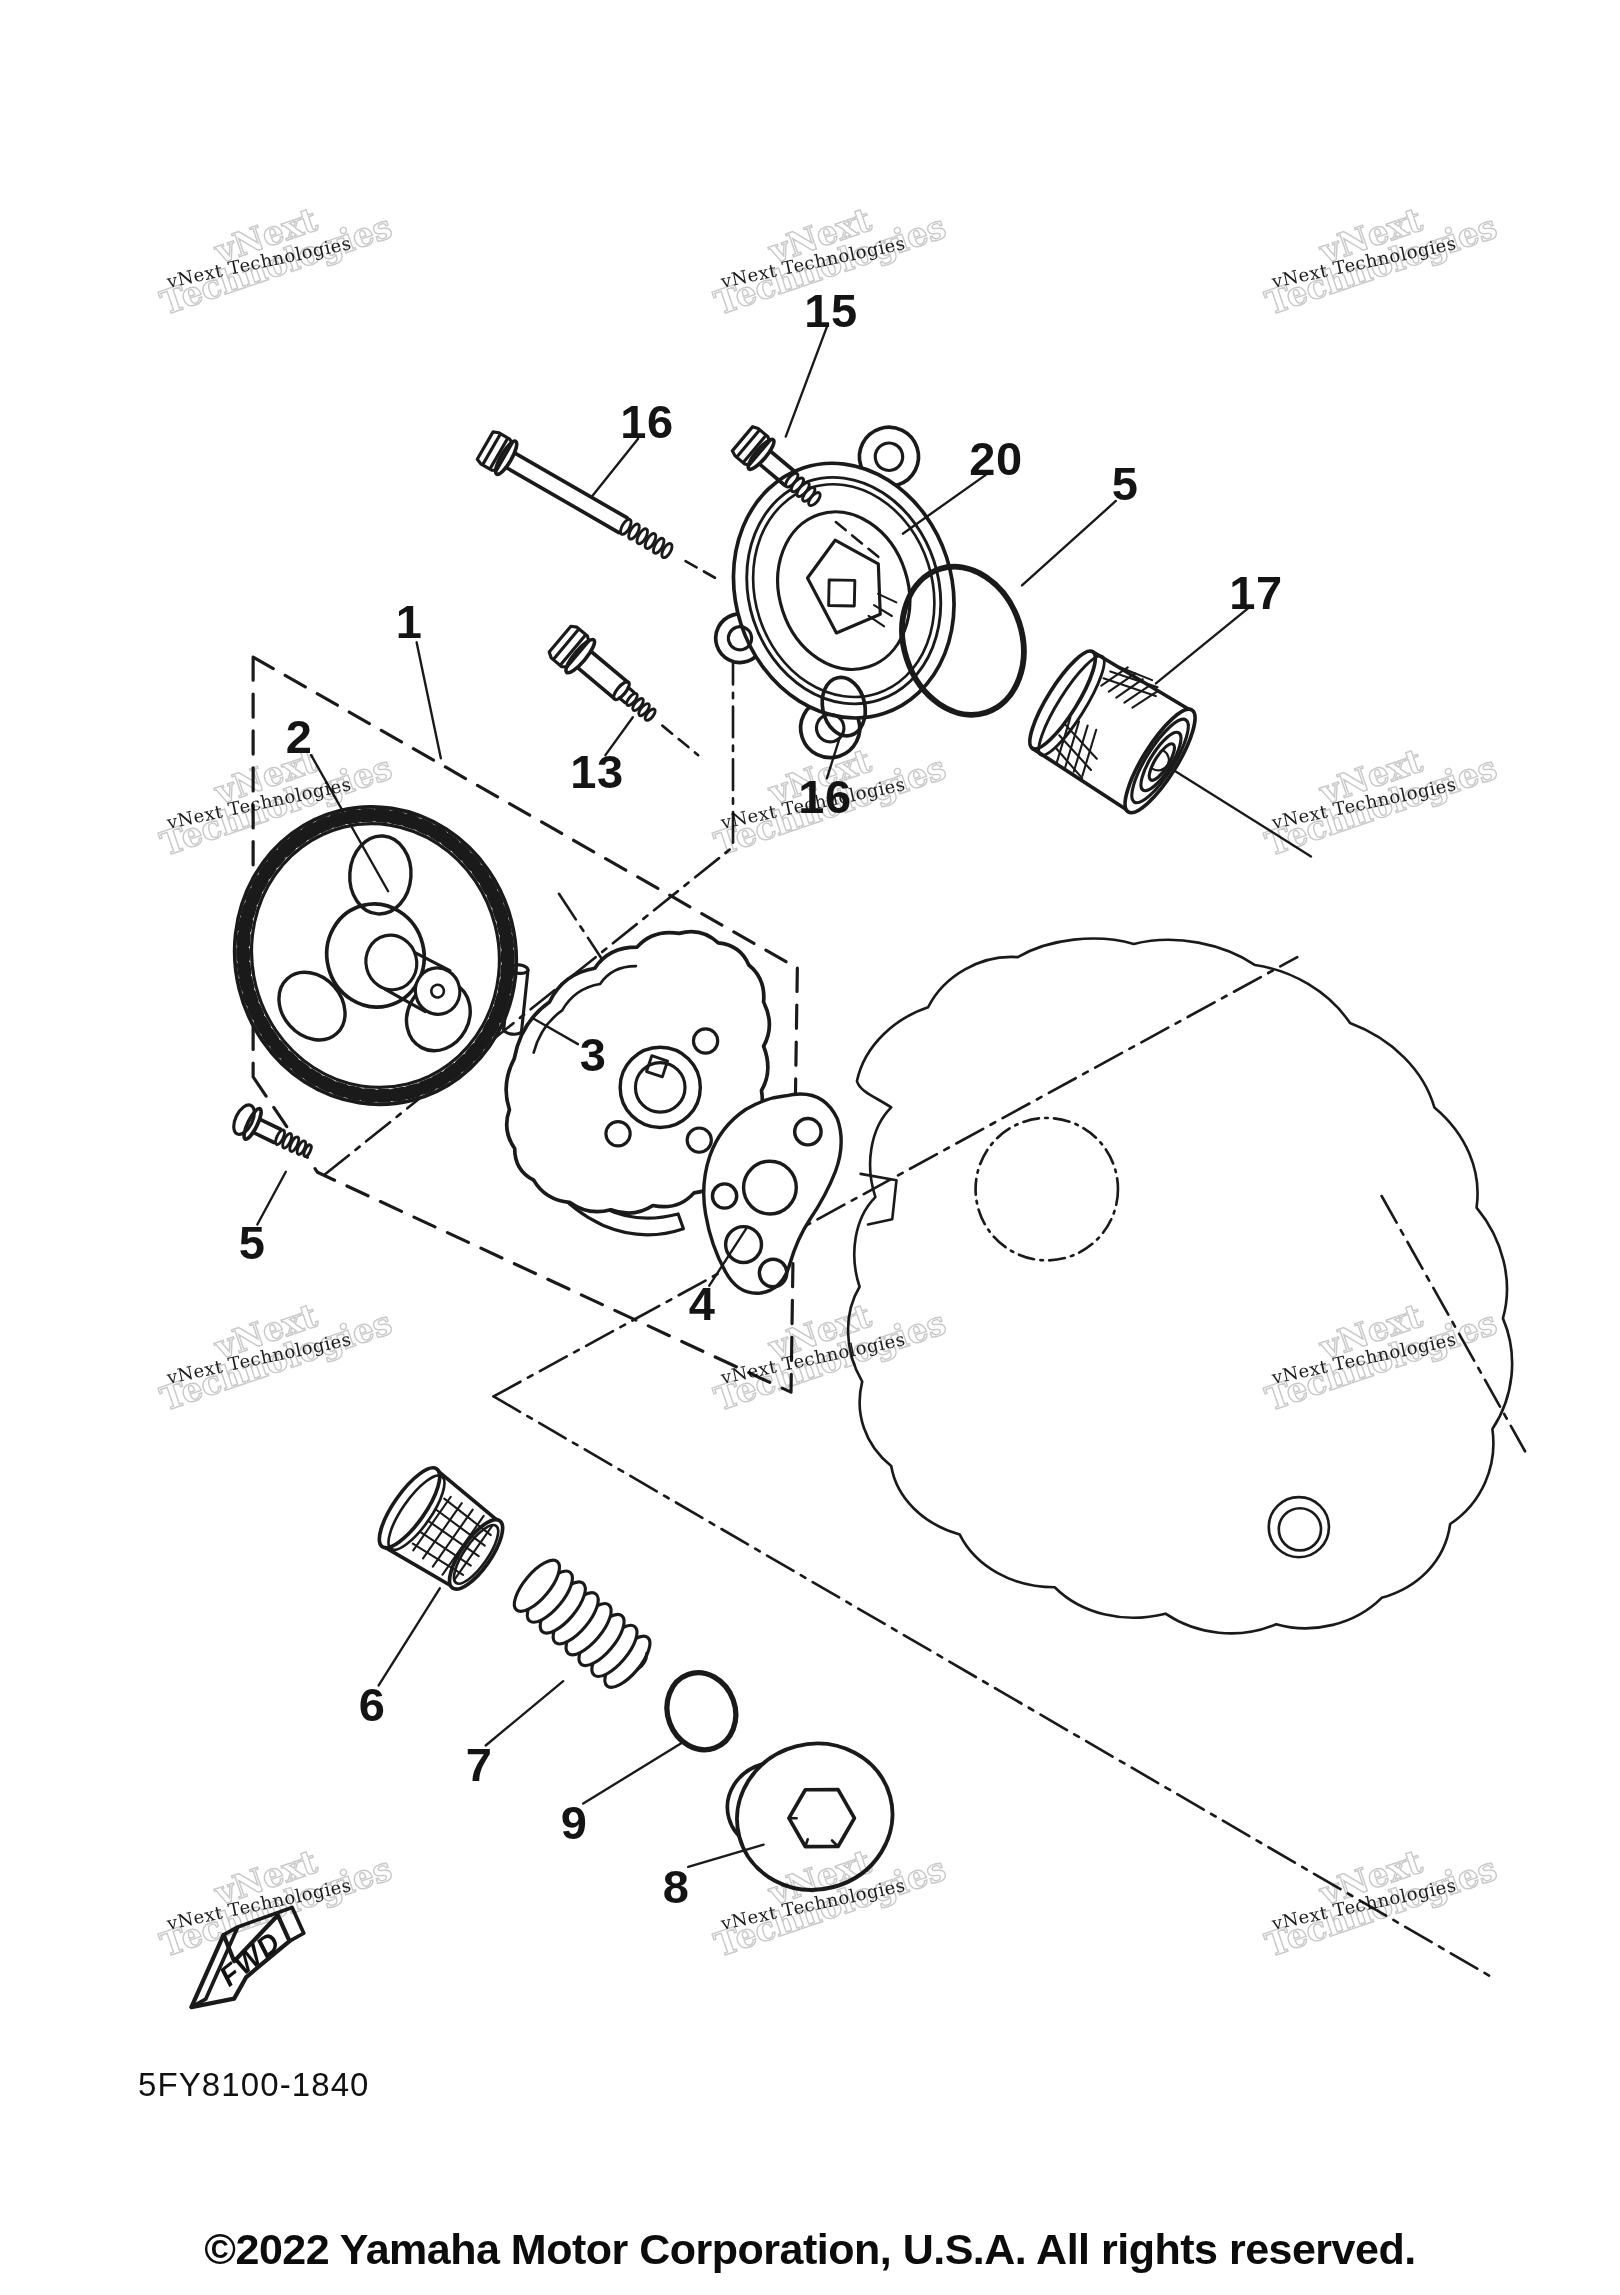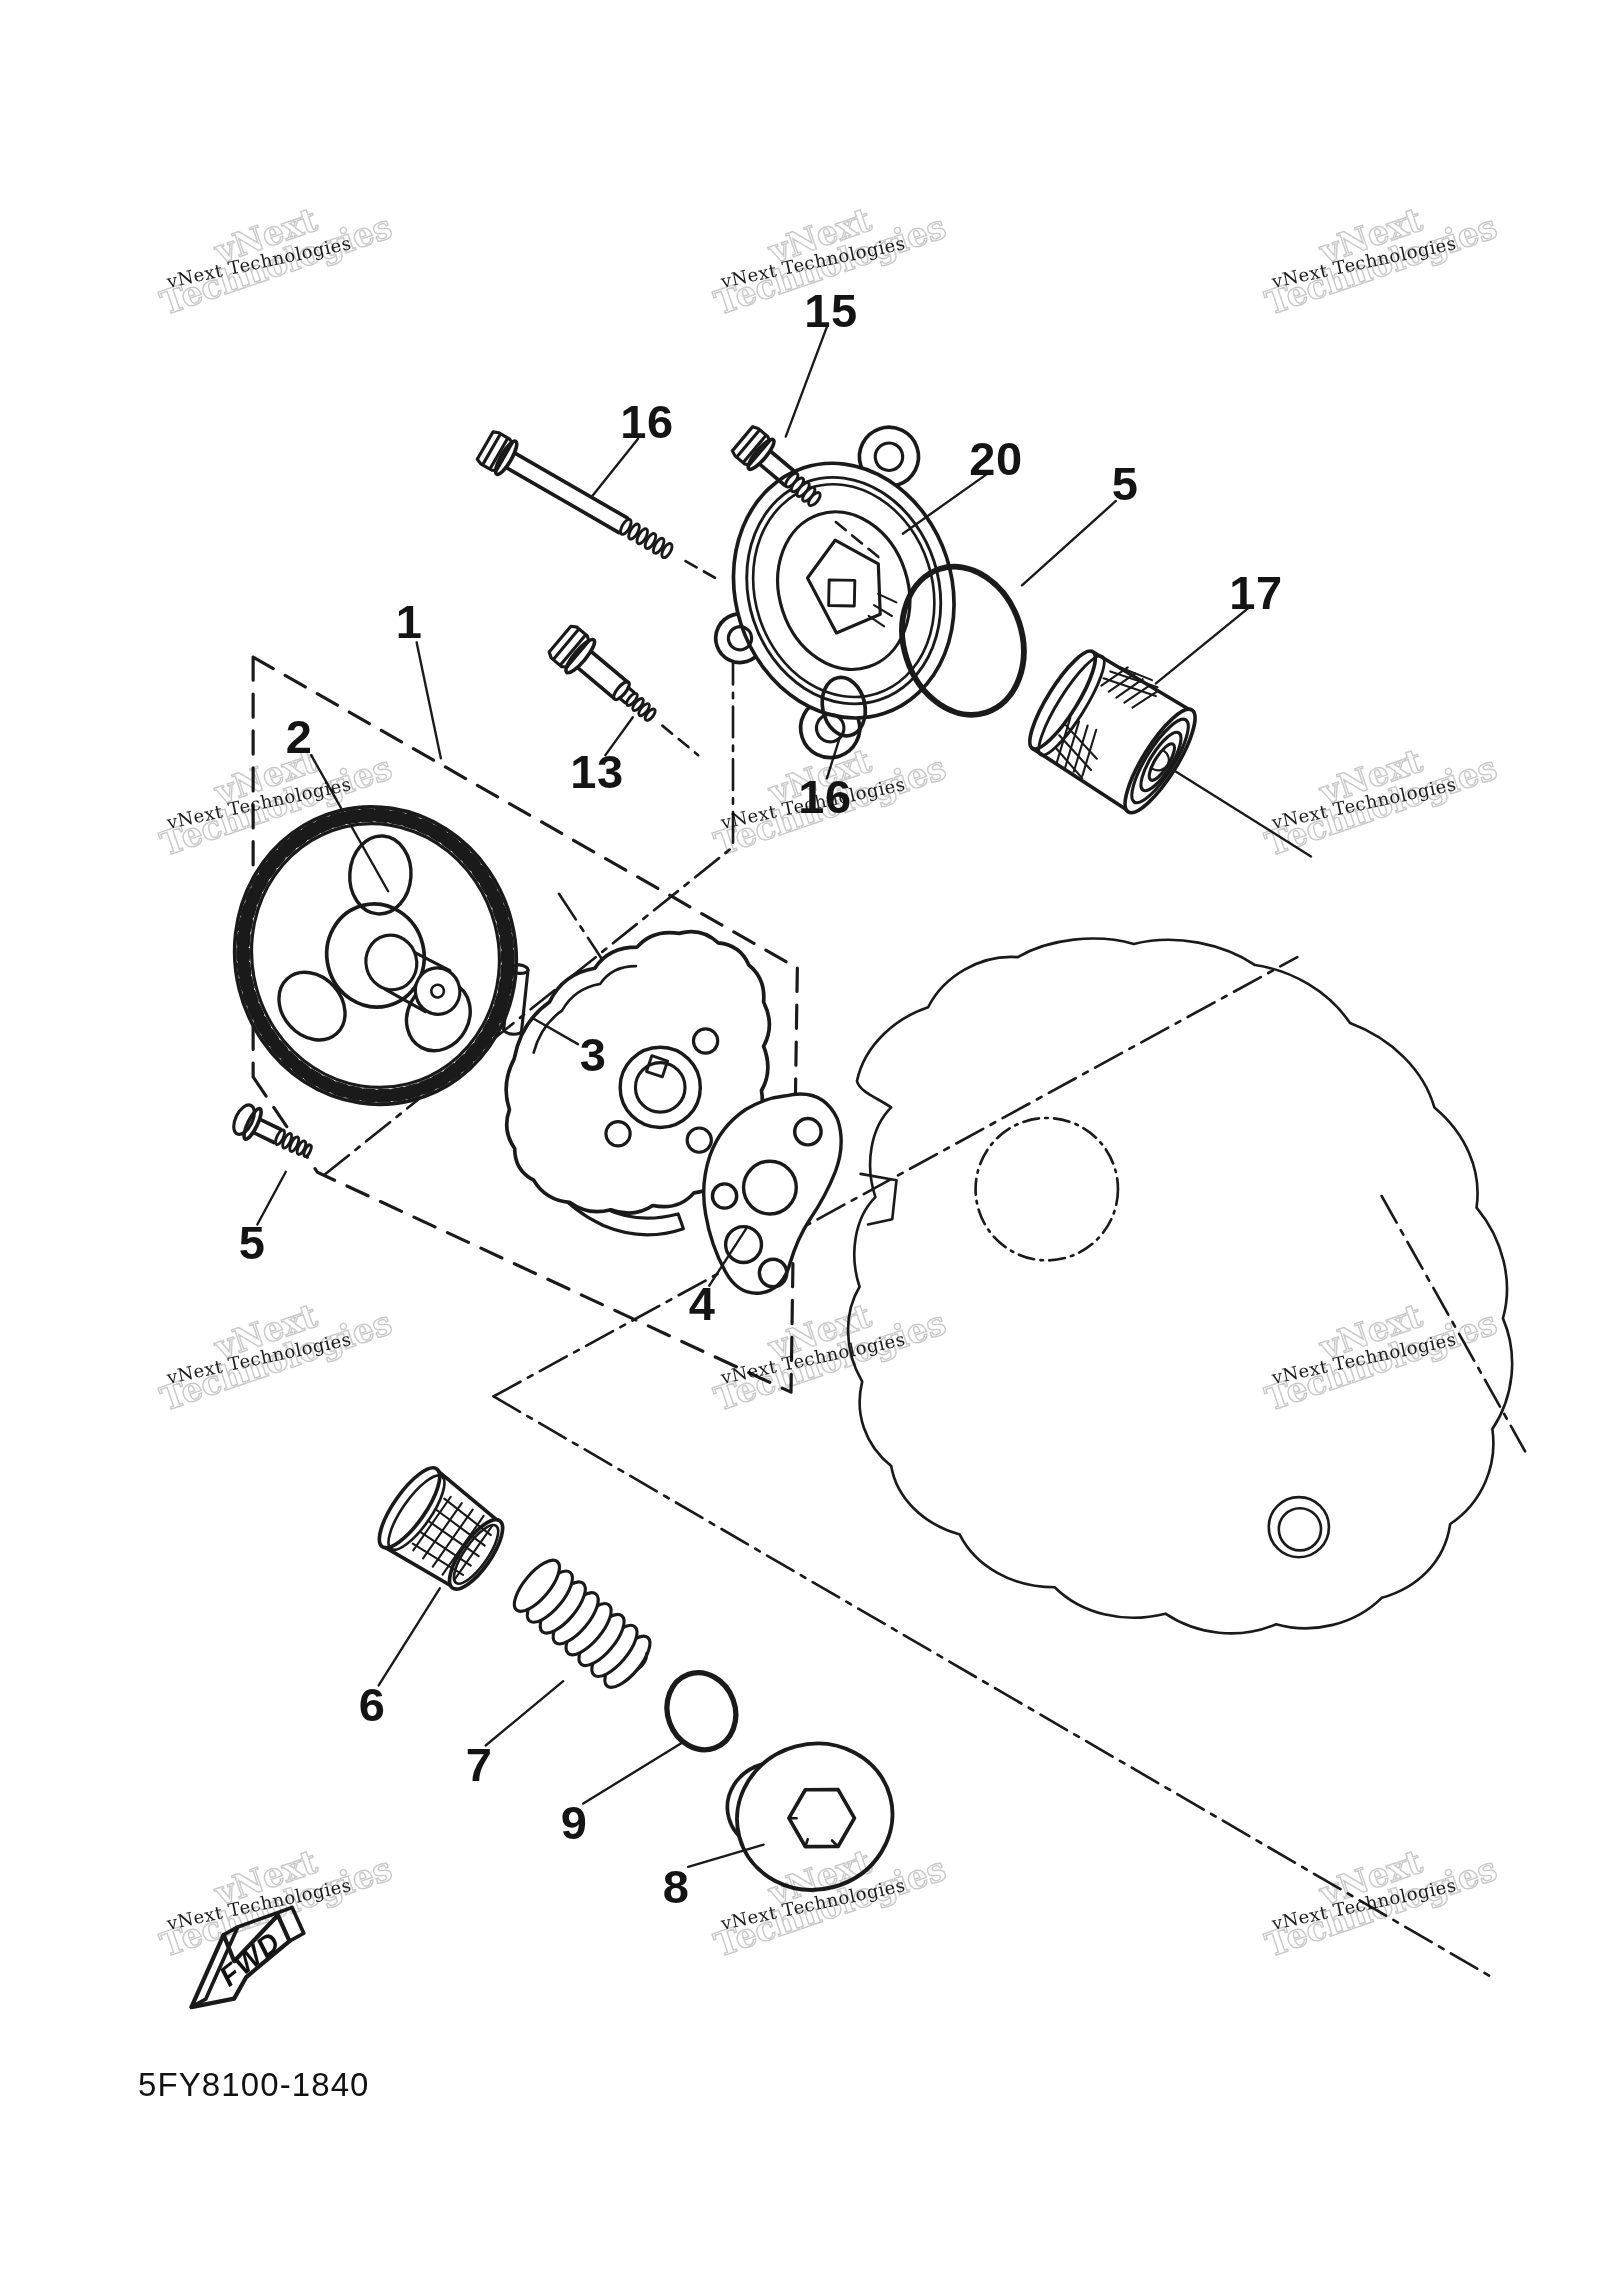--- a/index.html
+++ b/index.html
@@ -350,15 +350,16 @@
 <div class="co" style="left:1256px;top:592px">17</div>
 <div class="co" style="left:996px;top:458px">20</div>
 <div class="co" style="left:1125px;top:483px">5</div>
 <div class="co" style="left:597px;top:771px">13</div>
 <div class="co" style="left:825px;top:796px">16</div>
 <div class="co" style="left:831px;top:310px">15</div>
 <div class="co" style="left:647px;top:421px">16</div>
 
 <div class="fwd-label">FWD</div>
 <div class="part-code">5FY8100-1840</div>
+<div class="copyright">©2022 Yamaha Motor Corporation, U.S.A. All rights reserved.</div>
 
 </div>
 
 
 </body></html>

